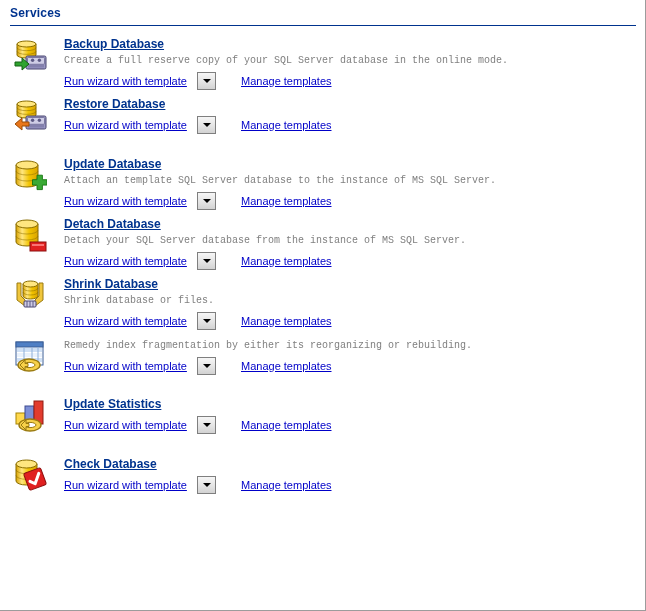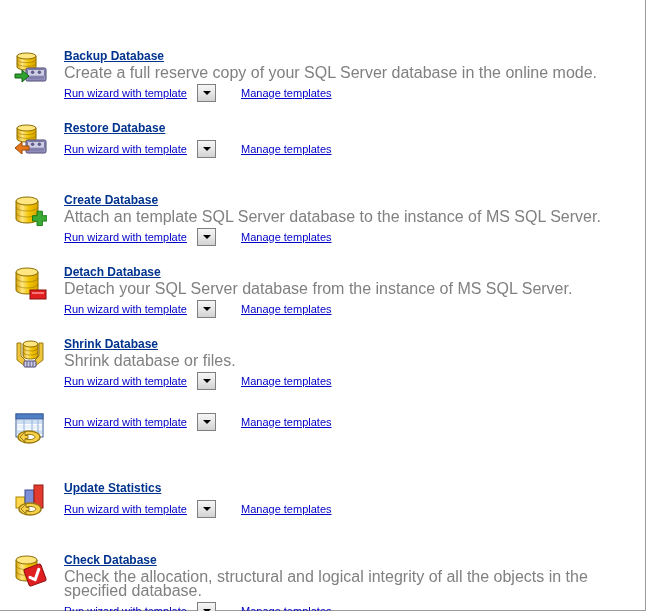--- a/index.html
+++ b/index.html
@@ -69,36 +69,35 @@
     position: absolute;
     left: 13px;
     top: 6px;
     width: 34px;
     height: 34px;
   }
   .service-body {
     margin-left: 64px;
     padding-top: 4px;
     padding-right: 8px;
-    margin-top: 12px;
   }
   .service-title {
     display: inline-block;
     font-family: "Liberation Sans", sans-serif;
     font-size: 12px;
     font-weight: bold;
     color: #00338e;
     text-decoration: underline;
     cursor: pointer;
     line-height: 15px;
     white-space: nowrap;
   }
   .service-desc {
-    font-family: Liberation Sans, sans-serif;
-    font-size: 16px;
+    font-family: Liberation Mono, monospace;
+    font-size: 10px;
     color: #808080;
     line-height: 14px;
     margin-top: 2px;
     max-width: 566px;
   }
   .service-actions {
     margin-top: 4px;
     height: 20px;
     position: relative;
     padding-left: 44px;
@@ -149,20 +148,24 @@
   }
 
   
   .icon-svg { display: block; }
 </style>
 </head>
 <body>
 
 <div id="page">
 
+  <div class="section-header">
+    <div class="section-title">Services</div>
+    <div class="section-rule"></div>
+  </div>
 
   <div id="services">
       <div class="service">
     <div class="service-icon">
     <svg class="icon-svg" width="34" height="34" viewBox="0 0 34 34" xmlns="http://www.w3.org/2000/svg">
 
     <defs>
       <linearGradient id="g_4_2" x1="0" y1="0" x2="1" y2="0">
         <stop offset="0%" stop-color="#d9a300"></stop>
         <stop offset="28%" stop-color="#ffe680"></stop>
@@ -247,21 +250,21 @@
     </defs>
     <path d="M3,6 L3,24 A11,4 0 0 0 25,24 L25,6 Z" fill="url(#g_3_2)" stroke="#8a6d00" stroke-width="1"></path>
     <ellipse cx="14" cy="6" rx="11" ry="4" fill="#ffe680" stroke="#8a6d00" stroke-width="1"></ellipse>
     <path d="M3,12 A11,4 0 0 0 25,12" fill="none" stroke="#8a6d00" stroke-width="0.8" opacity="0.65"></path>
     <path d="M3,18 A11,4 0 0 0 25,18" fill="none" stroke="#8a6d00" stroke-width="0.8" opacity="0.65"></path>
 
       <path d="M22,21 L27,21 L27,16 L33,16 L33,21 L38,21 L38,27 L33,27 L33,32 L27,32 L27,27 L22,27 Z" transform="translate(-3,0) scale(0.9) translate(3,2)" fill="#3aaa35" stroke="#157510" stroke-width="1" stroke-linejoin="round"></path>
     </svg>
         </div>
     <div class="service-body">
-      <a class="service-title" href="#">Create Database</a>
+      <a class="service-title" href="#">Update Database</a>
       <div class="service-desc">Attach an template SQL Server database to the instance of MS SQL Server.</div>
       <div class="service-actions">
         <a class="link-run" href="#">Run wizard with template</a>
         <span class="dropdown-btn">
           <span class="caret"></span>
         </span>
         <a class="link-manage" href="#">Manage templates</a>
       </div>
     </div>
   </div>
@@ -345,20 +348,21 @@
       <rect x="4" y="19" width="25" height="4" fill="#cfe0f5"></rect>
       <line x1="11" y1="8" x2="11" y2="26" stroke="#8fb0da" stroke-width="1"></line>
       <line x1="19" y1="8" x2="19" y2="26" stroke="#8fb0da" stroke-width="1"></line>
       <line x1="25" y1="8" x2="25" y2="26" stroke="#8fb0da" stroke-width="1"></line>
       <ellipse cx="16" cy="26" rx="11" ry="6" fill="#f7d14a" stroke="#9a7a10" stroke-width="1.4"></ellipse>
       <ellipse cx="16" cy="26" rx="6" ry="2.6" fill="#ffffff" stroke="#9a7a10" stroke-width="1"></ellipse>
       <path d="M12,21 L7,26 L12,31 L12,27.5 L15,27.5 L15,24.5 L12,24.5 Z" fill="#f7d14a" stroke="#9a7a10" stroke-width="1" stroke-linejoin="round"></path>
     </svg>
         </div>
     <div class="service-body">
+      <div class="service-desc">Remedy index fragmentation by either its reorganizing or rebuilding.</div>
       <div class="service-actions">
         <a class="link-run" href="#">Run wizard with template</a>
         <span class="dropdown-btn">
           <span class="caret"></span>
         </span>
         <a class="link-manage" href="#">Manage templates</a>
       </div>
     </div>
   </div>
       <div class="service">
@@ -401,21 +405,20 @@
     <path d="M3,16.333333333333336 A10.5,4 0 0 0 24,16.333333333333336" fill="none" stroke="#8a6d00" stroke-width="0.8" opacity="0.65"></path>
 
       <g transform="translate(22,20) rotate(-20)">
         <rect x="-9" y="-9" width="18" height="18" rx="2" fill="#e02020" stroke="#8c0f0f" stroke-width="1"></rect>
         <path d="M-5.5,0.5 L-1.5,4.5 L5.5,-4" fill="none" stroke="#ffffff" stroke-width="3" stroke-linecap="round" stroke-linejoin="round"></path>
       </g>
     </svg>
         </div>
     <div class="service-body">
       <a class="service-title" href="#">Check Database</a>
-      <div class="service-desc">Check the allocation, structural and logical integrity of all the objects in the specified database.</div>
       <div class="service-actions">
         <a class="link-run" href="#">Run wizard with template</a>
         <span class="dropdown-btn">
           <span class="caret"></span>
         </span>
         <a class="link-manage" href="#">Manage templates</a>
       </div>
     </div>
   </div>
     </div>

